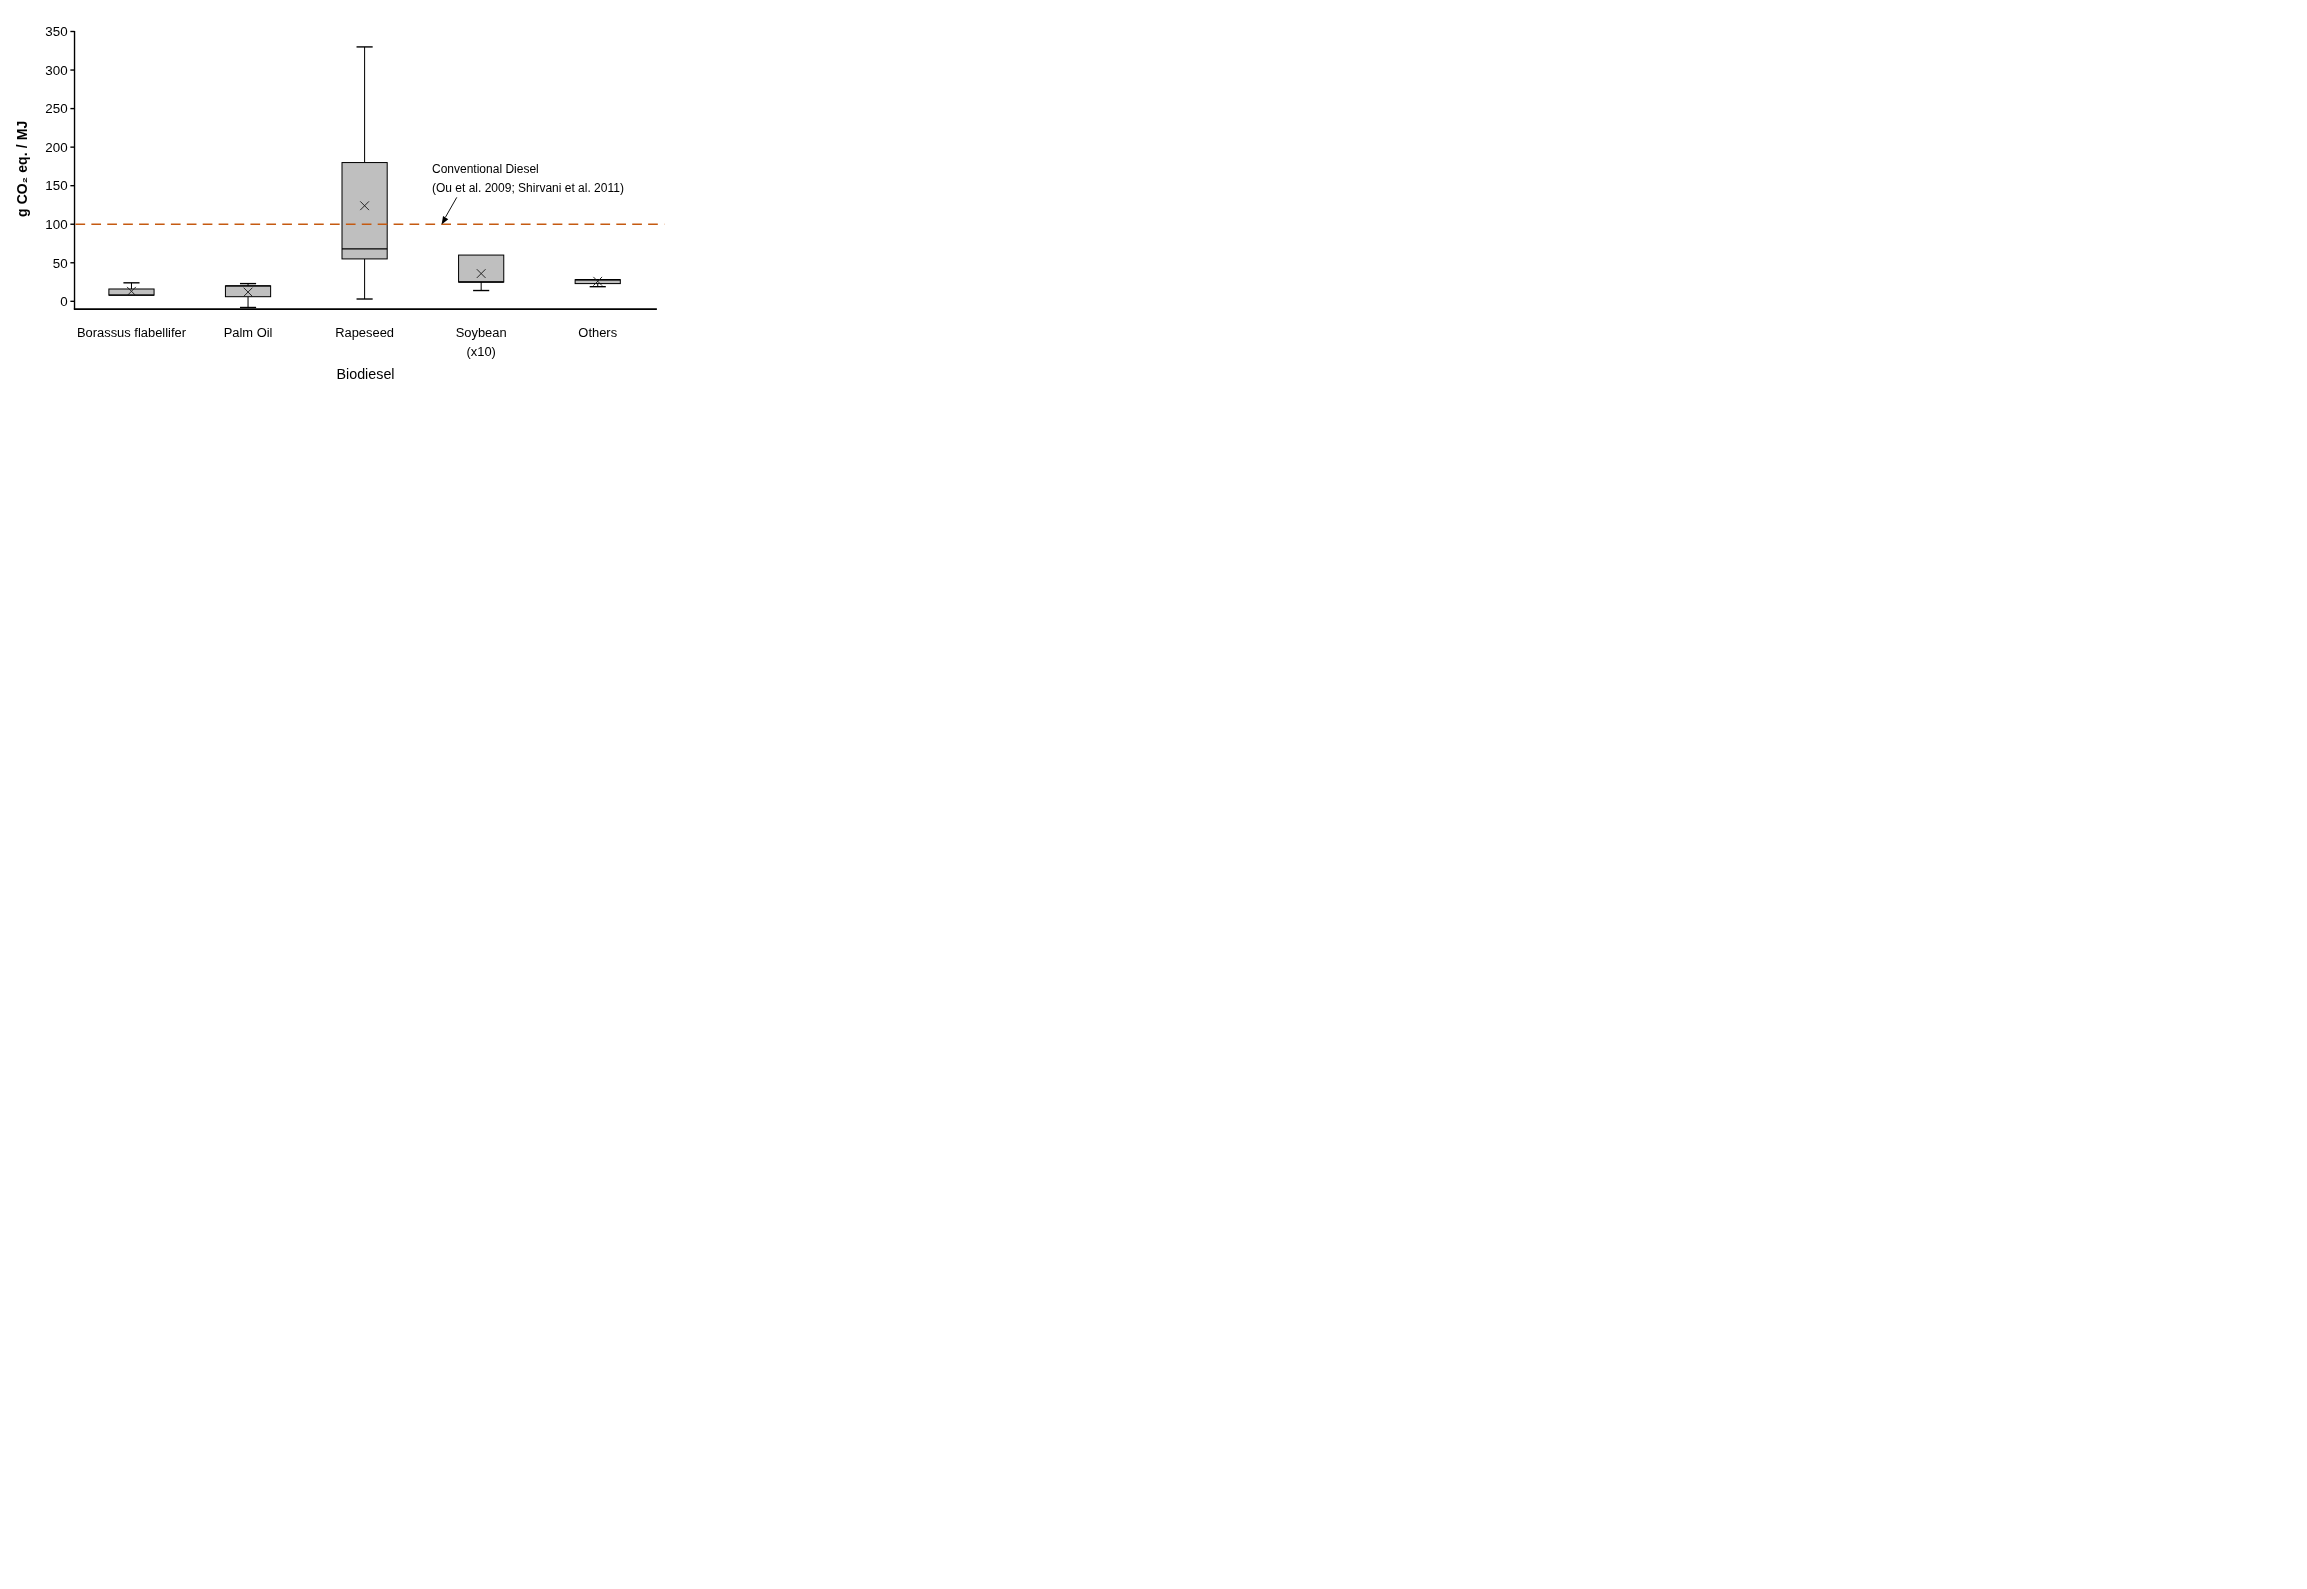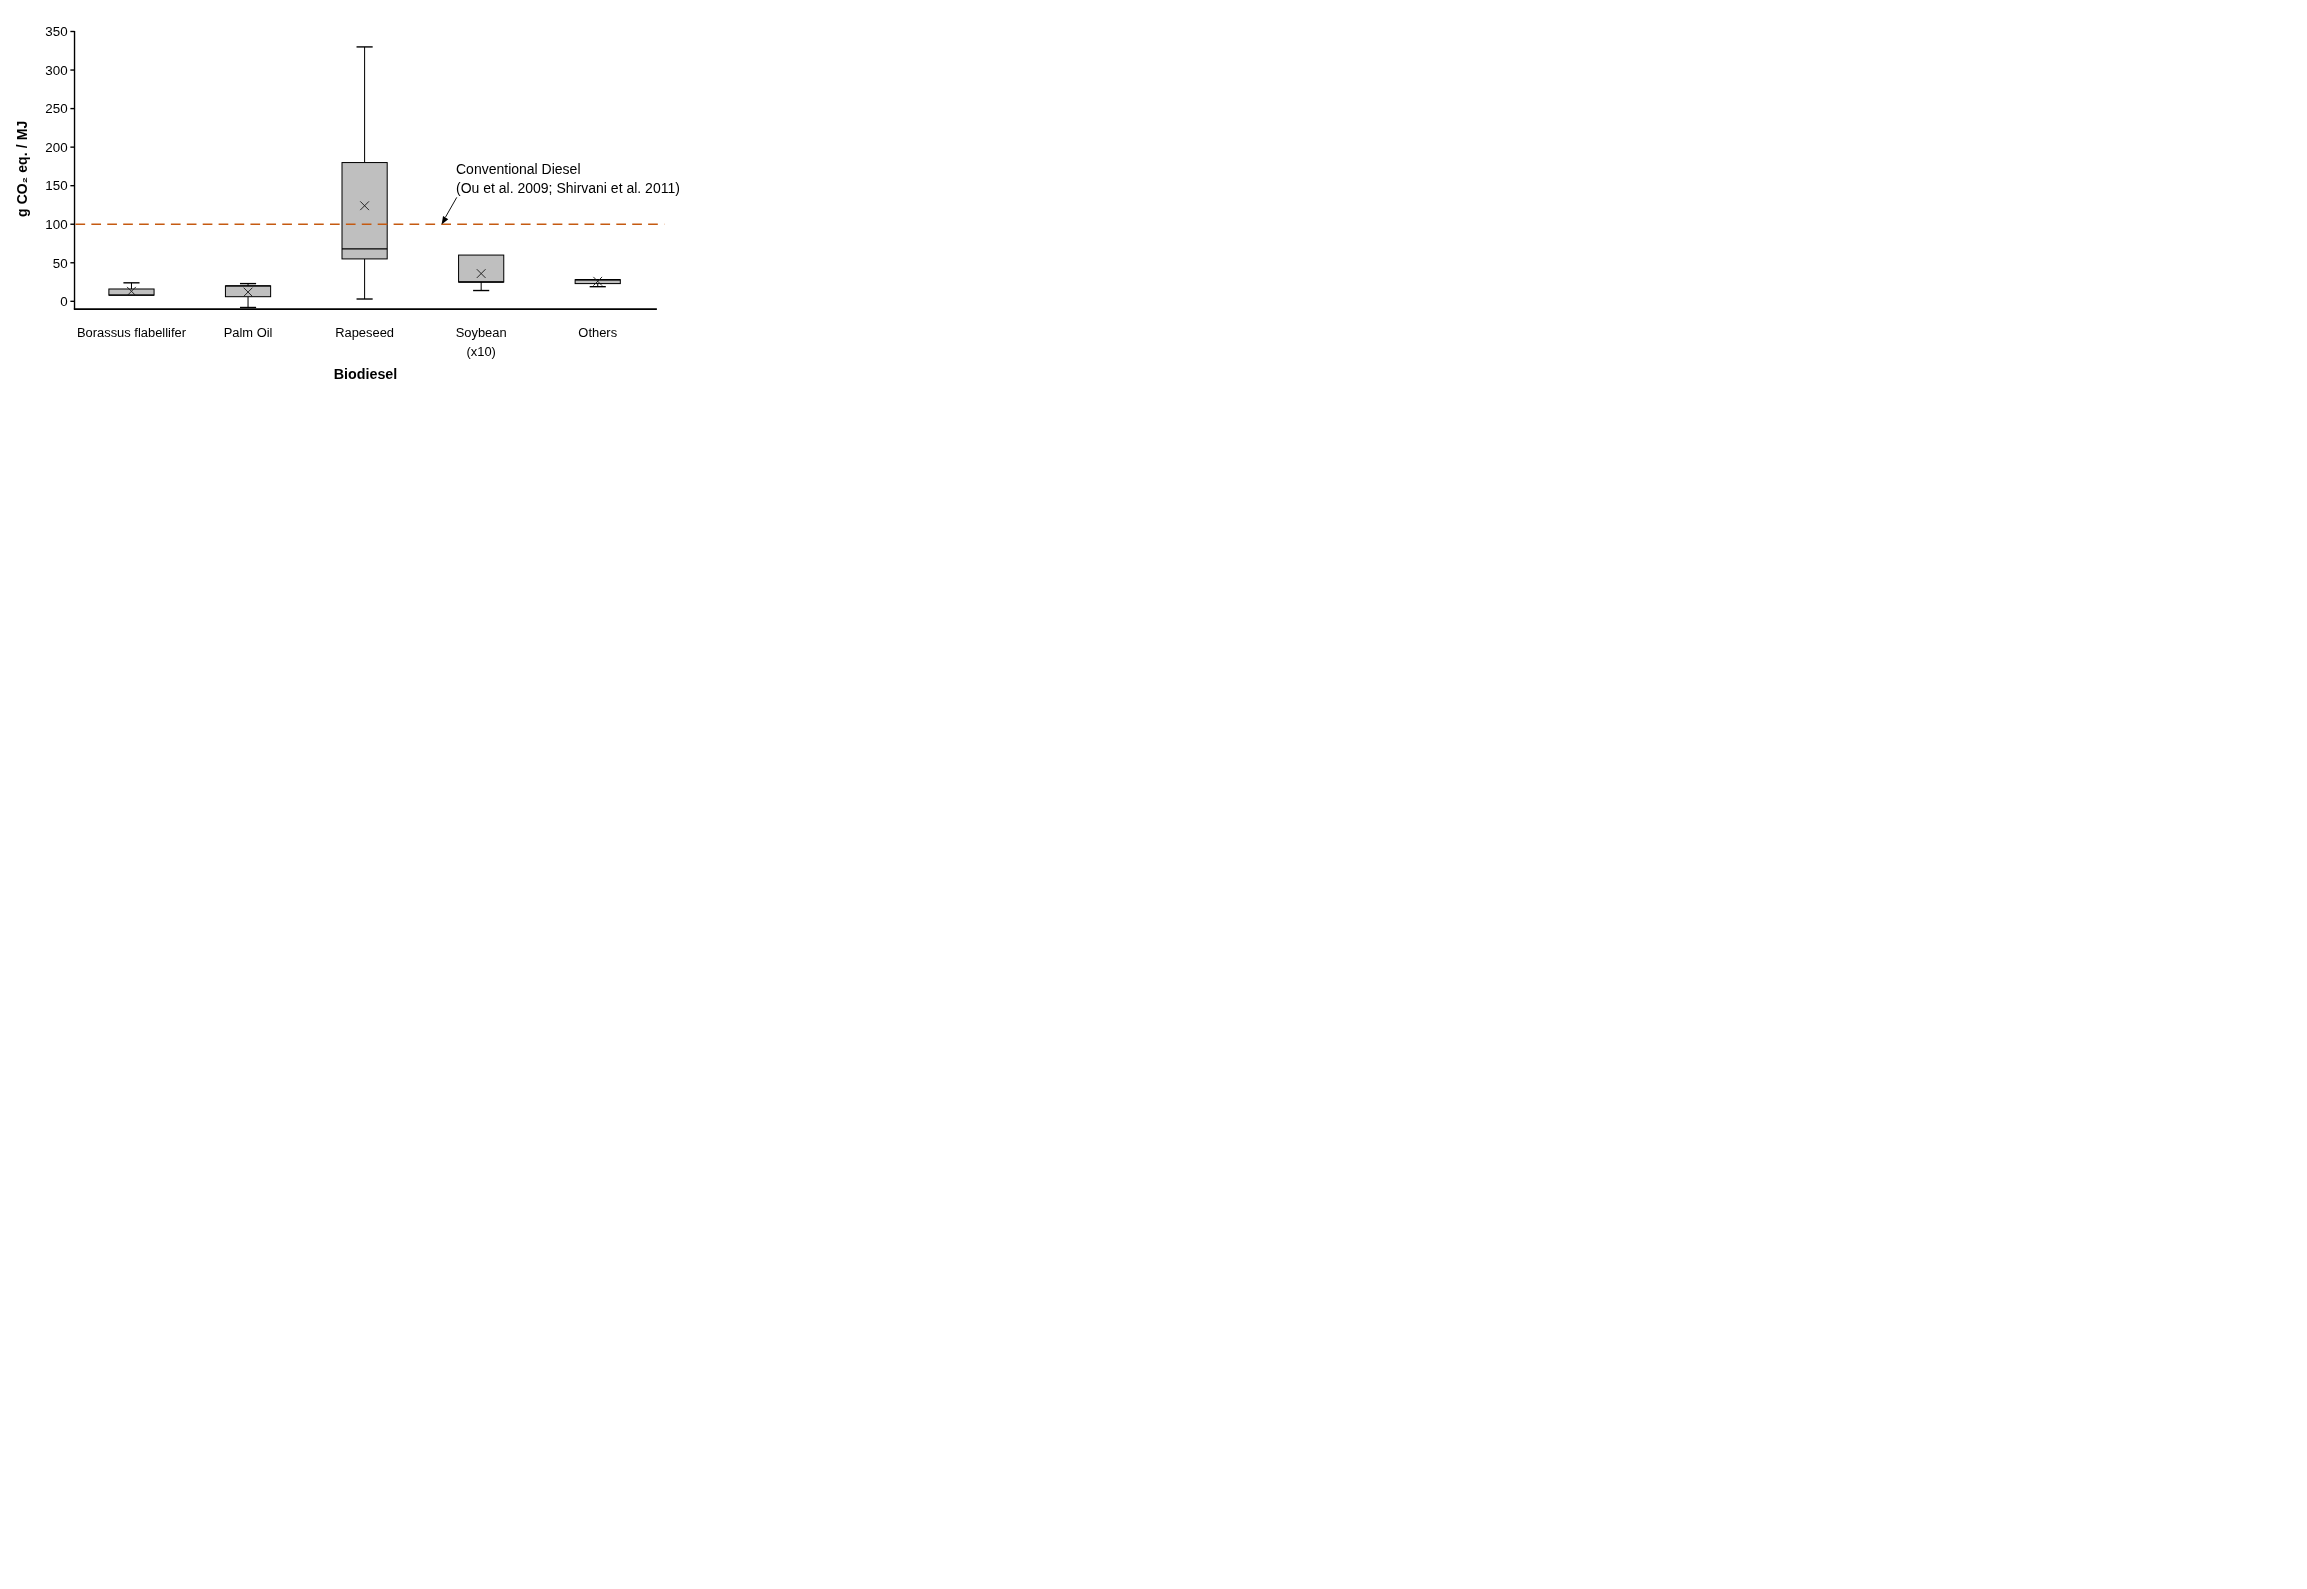--- a/index.html
+++ b/index.html
@@ -25,27 +25,27 @@
     letter-spacing: 0.1px;
     white-space: nowrap;
   }
   .x-title {
     position: absolute;
     left: 74px;
     top: 366px;
     width: 583px;
     text-align: center;
     font-size: 14.3px;
-    font-weight: bold;
+    font-weight: normal;
   }
   .annotation {
     position: absolute;
-    left: 456px;
+    left: 432px;
     top: 160px;
-    font-size: 14px;
+    font-size: 12px;
     line-height: 18.5px;
     white-space: nowrap;
   }
   svg text { font-family: "Liberation Sans", sans-serif; fill: #000; }
   svg .tick-label { font-size: 29px; }
   svg .cat-label { font-size: 28px; }
 </style>
 </head>
 <body>
 

